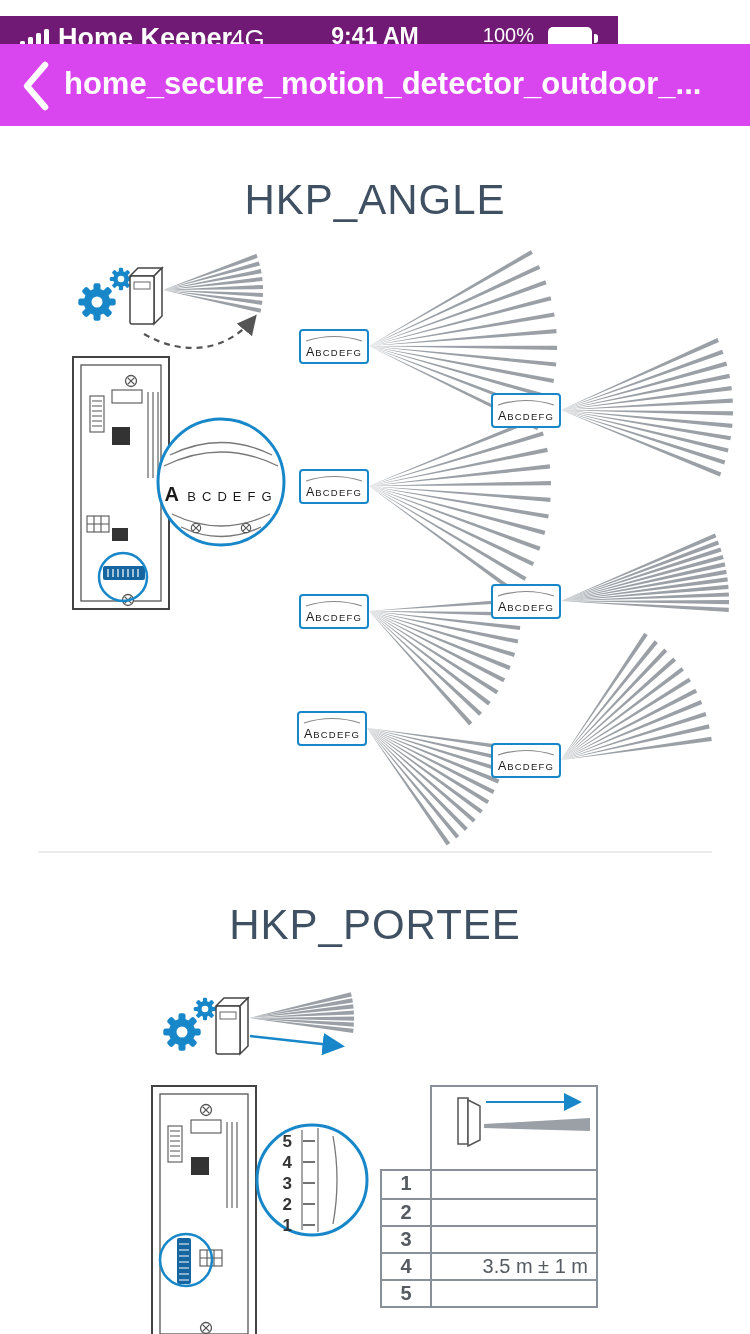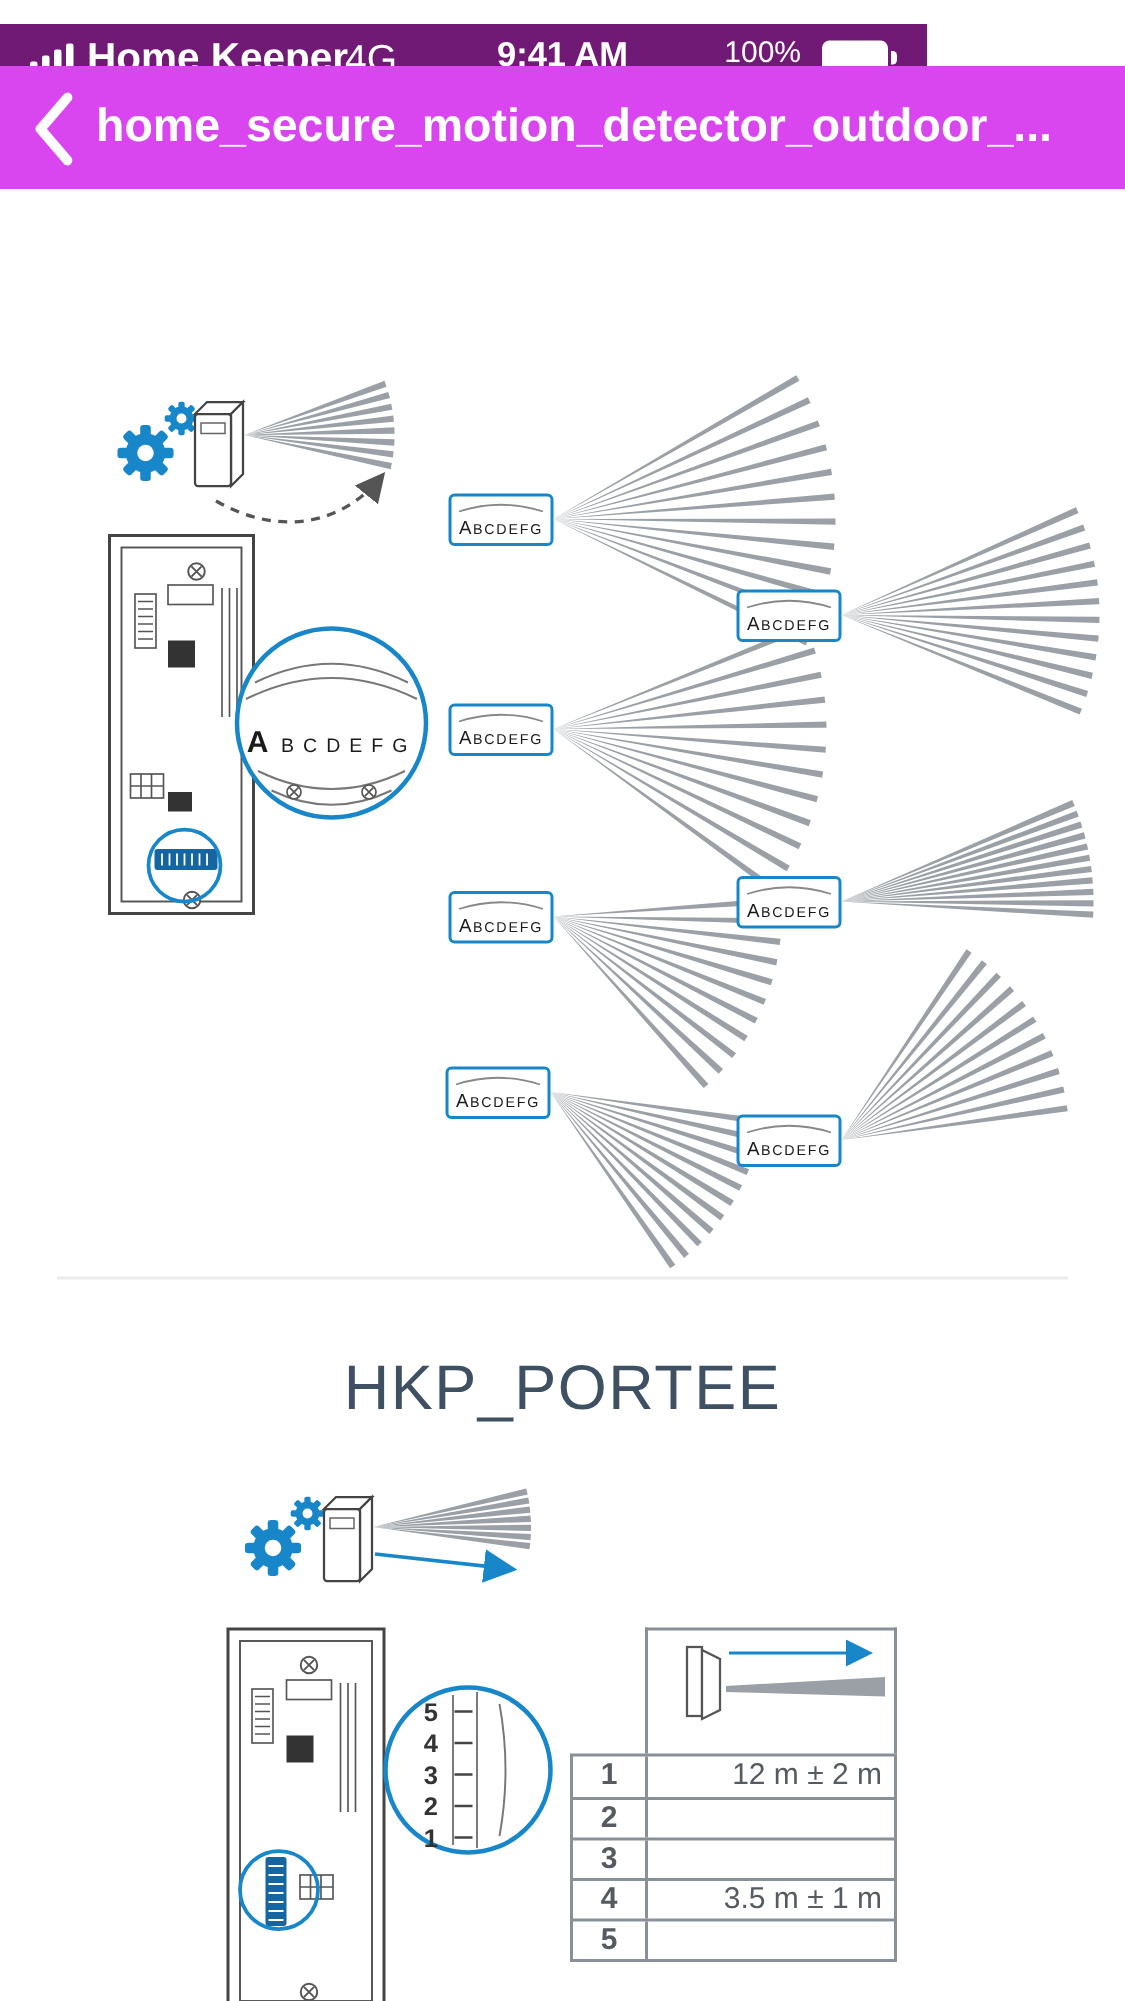--- a/index.html
+++ b/index.html
@@ -69,20 +69,21 @@
   <button class="back-btn">
     <svg width="34" height="54" viewBox="0 0 34 54">
       <polyline points="26,6 8,27 26,48" fill="none" stroke="#fff" stroke-width="6.5" stroke-linecap="round" stroke-linejoin="round"></polyline>
     </svg>
   </button>
   <div class="nav-title">home_secure_motion_detector_outdoor_...</div>
 </div>
 
 <div class="content">
 
+  <h1 id="heading-angle" class="heading">HKP_ANGLE</h1>
   <h1 id="heading-portee" class="heading">HKP_PORTEE</h1>
   <div class="divider"></div>
 
   <svg class="diagram-layer" width="750" height="1334" viewBox="0 0 750 1334">
     <defs>
       <g id="gear">
         <g fill="currentColor">
           <rect x="-3.2" y="-17" width="6.4" height="34" rx="2"></rect>
           <rect x="-3.2" y="-17" width="6.4" height="34" rx="2" transform="rotate(45)"></rect>
           <rect x="-3.2" y="-17" width="6.4" height="34" rx="2" transform="rotate(90)"></rect>
@@ -357,21 +358,20 @@
       <polygon points="468,1100 480,1106 480,1140 468,1146" fill="#fff" stroke="#555" stroke-width="1.5"></polygon>
       <path d="M486,1102 H578" stroke="#1887C9" stroke-width="2" fill="none" marker-end="url(#ah-blue)"></path>
       <polygon points="484,1124 590,1118 590,1131 484,1128" fill="#9AA0A6"></polygon>
     </g>
   </svg>
 
   <div class="diagram-box"></div>
   <div class="range-table">
     <div class="range-row">
       <div class="range-num">1</div>
-      <div class="range-val">12 m ± 2 m</div>
     </div>
     <div class="range-row">
       <div class="range-num">2</div>
     </div>
     <div class="range-row">
       <div class="range-num">3</div>
     </div>
     <div class="range-row">
       <div class="range-num">4</div>
       <div class="range-val">3.5 m ± 1 m</div>

